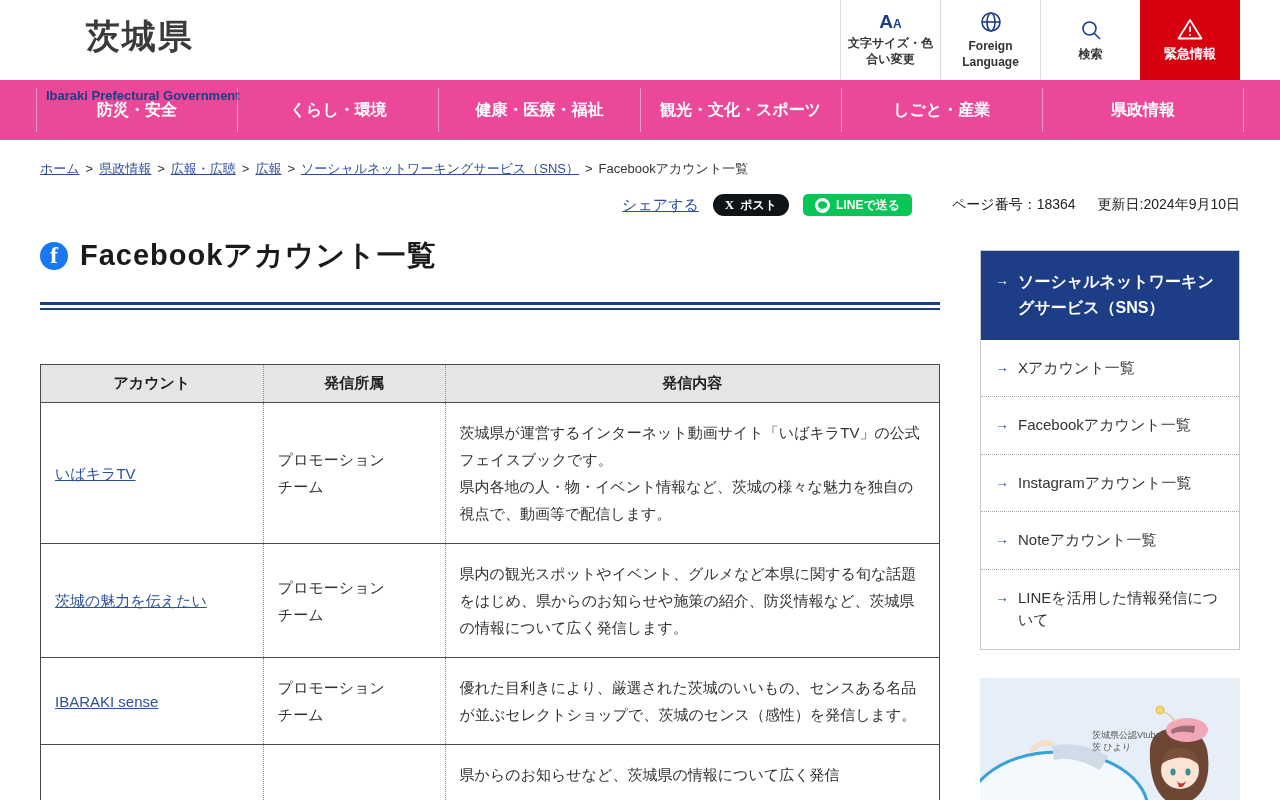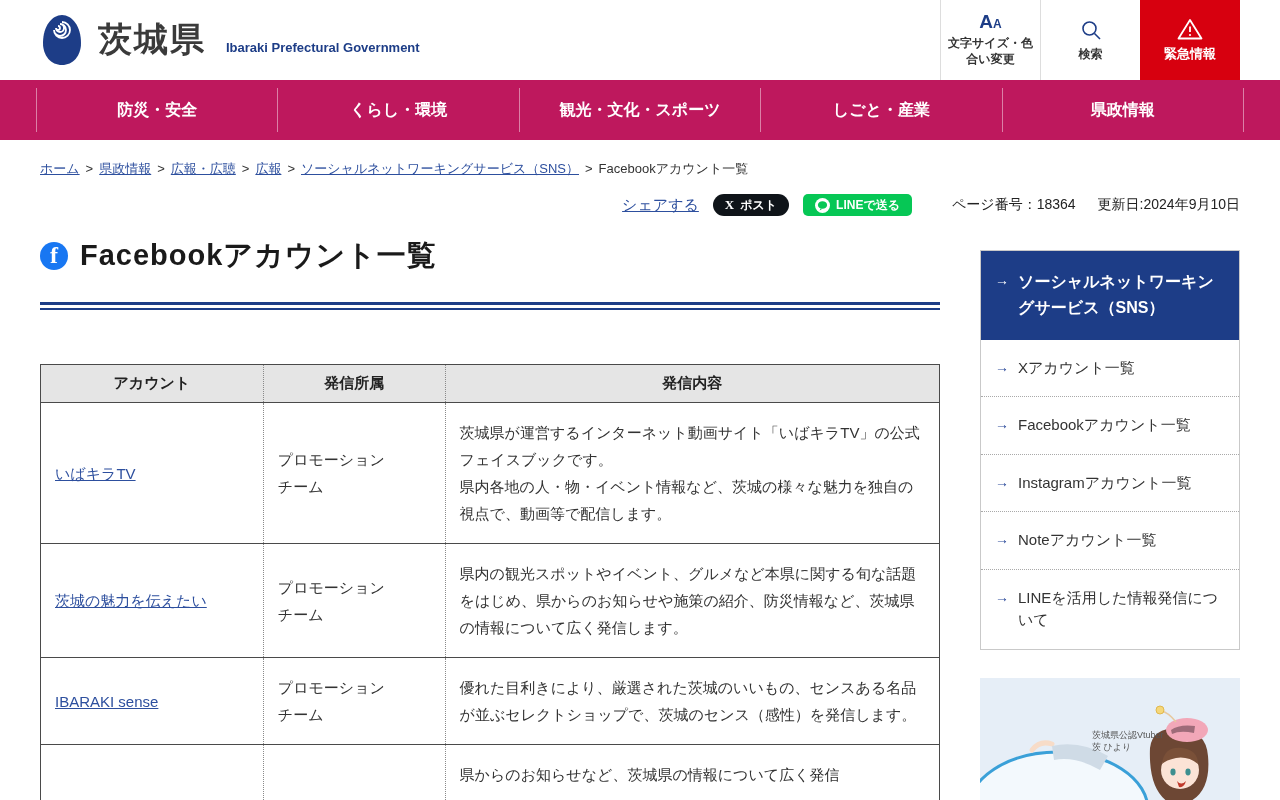--- a/index.html
+++ b/index.html
@@ -1,36 +1,36 @@
 <!DOCTYPE html>
 <html lang="ja"><head>
 <meta charset="utf-8">
 <style>
   * { margin:0; padding:0; box-sizing:border-box; }
   html,body { width:1280px; height:800px; overflow:hidden; background:#fff;
               font-family:"Liberation Sans","DejaVu Sans",sans-serif; color:#333; }
 
   
   .site-header { height:80px; display:flex; justify-content:space-between; align-items:stretch; background:#fff; }
-  .brand { display:flex; align-items:center; padding-left:40px; gap:14px; }
+  .brand { display:flex; align-items:center; padding-left:40px; gap:14px;flex-direction:column; }
   .brand-mark { width:44px; height:52px; }
   .brand-name { font-size:34px; font-weight:bold; color:#3a3a3a; letter-spacing:2px; }
   .brand-sub { font-size:13px; font-weight:bold; color:#1d3d87; margin-left:6px; margin-top:14px; }
   .tools { display:flex; align-items:stretch; margin-right:40px;padding-left:13px; }
   .tool { width:100px; display:flex; flex-direction:column; align-items:center; justify-content:center;
           gap:5px; border-left:1px solid #ddd; cursor:pointer; background:#fff; }
   .tool:last-child { border-left:none; }
   .tool-label { font-size:12px; font-weight:bold; color:#333; text-align:center; line-height:1.3; }
   .tool-emergency { background:#d7000f; }
   .tool-emergency .tool-label { color:#fff; font-size:13px; }
   .aa-icon { color:#1d3d87; font-weight:bold; line-height:1; }
   .aa-big { font-size:19px; } .aa-small { font-size:12px; }
 
   
-  .global-nav { height:60px; background:#be185d; display:flex; align-items:stretch; padding:8px 36px; }
+  .global-nav { height:60px; background:#ec4899; display:flex; align-items:stretch; padding:8px 36px; }
   .nav-item { flex:1; display:flex; align-items:center; justify-content:center;
               color:#fff; font-size:16px; font-weight:bold; text-decoration:none;
               border-left:1px solid rgba(255,255,255,.45); cursor:pointer; }
   .nav-item:last-child { border-right:1px solid rgba(255,255,255,.45); }
 
   
   .breadcrumb { padding:20px 40px 0; font-size:13px; color:#333; }
   .breadcrumb a { color:#2d4f9e; text-decoration:underline; cursor:pointer; }
   .crumb-sep { margin:0 6px; color:#333; }
 
@@ -103,39 +103,48 @@
 
   <div class="tools">
     <div class="tool">
       <span class="aa-icon">
         <span class="aa-big">A</span><span class="aa-small">A</span>
       </span>
       <span class="tool-label" style="width:92px;">文字サイズ・色合い変更</span>
     </div>
     <div class="tool">
       <svg width="24" height="24" viewBox="0 0 24 24">
+        <circle class="stroke-navy" cx="12" cy="12" r="9"></circle>
+        <ellipse class="stroke-navy" cx="12" cy="12" rx="4" ry="9"></ellipse>
+        <line class="stroke-navy" x1="3" y1="12" x2="21" y2="12"></line>
+      </svg>
+      <span class="tool-label" style="width:84px;">Foreign Language</span>
+    </div>
+    <div class="tool">
+      <svg width="24" height="24" viewBox="0 0 24 24">
         <circle class="stroke-navy" cx="10.5" cy="10.5" r="6.5" stroke-width="2"></circle>
         <line class="stroke-navy" x1="15.5" y1="15.5" x2="21" y2="21" stroke-width="2"></line>
       </svg>
       <span class="tool-label">検索</span>
     </div>
     <div class="tool tool-emergency">
       <svg width="28" height="24" viewBox="0 0 28 24">
         <path d="M14 3 L25.5 21.5 H2.5 Z" fill="none" stroke="#fff" stroke-width="1.8" stroke-linejoin="round"></path>
         <line x1="14" y1="9.5" x2="14" y2="15" stroke="#fff" stroke-width="1.8"></line>
         <circle cx="14" cy="18" r="1.1" fill="#fff"></circle>
       </svg>
       <span class="tool-label">緊急情報</span>
     </div>
   </div>
 </header>
 
 <nav class="global-nav">
   <a class="nav-item">防災・安全</a>
   <a class="nav-item">くらし・環境</a>
+  <a class="nav-item">健康・医療・福祉</a>
   <a class="nav-item">観光・文化・スポーツ</a>
   <a class="nav-item">しごと・産業</a>
   <a class="nav-item">県政情報</a>
 </nav>
 
 <div class="breadcrumb">
   <a>ホーム</a><span class="crumb-sep">&gt;</span><a>県政情報</a><span class="crumb-sep">&gt;</span><a>広報・広聴</a><span class="crumb-sep">&gt;</span><a>広報</a><span class="crumb-sep">&gt;</span><a>ソーシャルネットワーキングサービス（SNS）</a><span class="crumb-sep">&gt;</span><span>Facebookアカウント一覧</span>
 </div>
 
 <div class="share-row">

